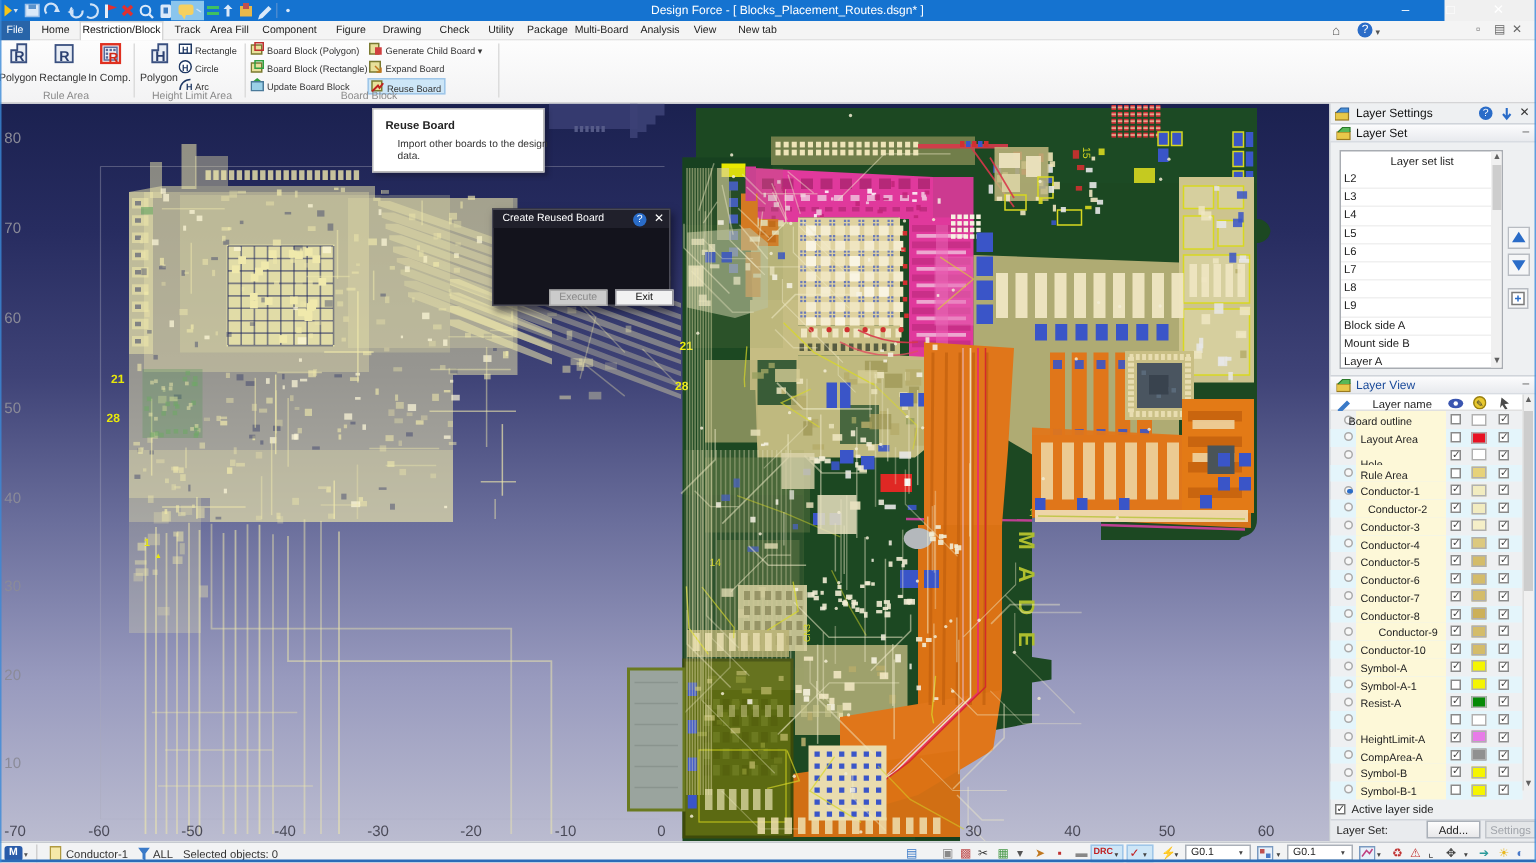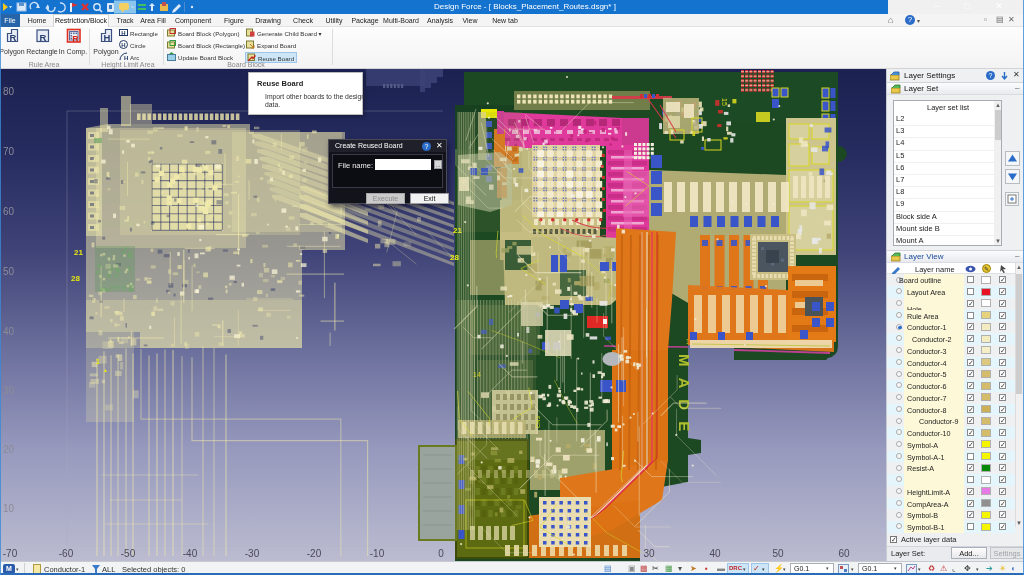--- a/index.html
+++ b/index.html
@@ -1,17 +1,17 @@
 <!DOCTYPE html>
 <html><head><meta charset="utf-8"><style>
 *{margin:0;padding:0;box-sizing:border-box}
 body{width:1024px;height:575px;position:relative;overflow:hidden;background:#f0f0f0;
  font-family:"Liberation Sans",sans-serif;-webkit-font-smoothing:antialiased}
 .abs{position:absolute}
-#titlebar{left:0;top:0;width:888px;height:14px;background:#1573d0;color:#fff}
+#titlebar{left:0;top:0;width:963px;height:14px;background:#1573d0;color:#fff}
 #title{left:434px;top:2px;font-size:8px;color:#fff}
 .winbtn{top:0;height:13px;width:26px;color:#fff;font-size:9px;text-align:center;line-height:13px}
 #tabrow{left:0;top:14px;width:1024px;height:13px;background:#f4f4f4;border-bottom:1px solid #e2e2e2}
 .tab{position:absolute;top:0;height:13px;line-height:13px;font-size:7px;color:#222;transform:translateX(-50%);white-space:nowrap}
 #filetab{left:0;top:0;width:20px;height:13px;background:#2864a8;color:#fff;text-align:center;line-height:13px;font-size:7px}
 #activetab{left:53px;top:0;width:56px;height:13px;background:#fff;border:1px solid #d5d5d5;border-bottom:none;text-align:center;line-height:12px;font-size:7px;color:#111}
 #ribbon{left:0;top:27px;width:1024px;height:42px;background:linear-gradient(#fdfdfd,#f3f3f4);border-bottom:1px solid #d4d4d6}
 .glabel{position:absolute;top:34px;font-size:7px;color:#8a8a8a;transform:translateX(-50%);white-space:nowrap}
 .gsep{position:absolute;top:2px;height:36px;width:1px;background:#dcdcdc}
 .bigbtn{position:absolute;top:1px;width:30px;text-align:center}
@@ -2059,25 +2059,20 @@
 <div class="abs" id="tooltip">
  <div style="position:absolute;left:8px;top:6px;font-weight:bold;font-size:7.5px">Reuse Board</div>
  <div style="position:absolute;left:16px;top:20px;line-height:7.5px;font-size:6.8px;color:#333;white-space:nowrap">Import other boards to the design<br>data.</div>
 </div>
 <div class="abs" id="dialog">
  <div style="position:absolute;left:0;top:0;width:117px;height:12px;background:#20202b">
   <span style="position:absolute;left:6px;top:2px;color:#fff;font-size:7px">Create Reused Board</span>
   <span style="position:absolute;left:93px;top:1.5px;width:9px;height:9px;background:#2a6cc8;border-radius:50%;color:#fff;font-size:7px;text-align:center;line-height:9px">?</span>
   <span style="position:absolute;left:107px;top:1px;color:#fff;font-size:8px">✕</span>
  </div>
- <div style="position:absolute;left:3px;top:14px;width:111px;height:34px;background:#0c0c13;border:1px solid #3a3a48">
-  <span style="position:absolute;left:5px;top:6px;color:#eee;font-size:7.5px">File name:</span>
-  <span style="position:absolute;left:42px;top:4px;width:56px;height:11px;background:#fff"></span>
-  <span style="position:absolute;left:101px;top:5px;width:8px;height:9px;background:#d6d6d6;border:1px solid #9a9aa0;color:#333;font-size:6px;text-align:center;line-height:8px">...</span>
- </div>
  <div style="position:absolute;left:37px;top:53px;width:39px;height:11px;background:#cbcbcb;border:1px solid #a8a8a8;color:#8a8a8a;font-size:7px;text-align:center;line-height:10px">Execute</div>
  <div style="position:absolute;left:81px;top:53px;width:39px;height:11px;background:#f2f2f2;border:1px solid #9a9aa0;color:#111;font-size:7px;text-align:center;line-height:10px">Exit</div>
 </div>
 <div class="abs" id="panel">
     <div style="position:absolute;left:4px;top:3px;width:10px;height:9px"></div>
     <svg style="position:absolute;left:3px;top:2px" width="11" height="10">
       <rect x="0" y="4" width="9" height="5" fill="#e8c84a" stroke="#9a7a20" stroke-width="0.8"></rect>
       <path d="M1,4 l3,-3 5,0 0,3" fill="#4a90d8" stroke="#2a60a0" stroke-width="0.8"></path>
     </svg>
     <div style="position:absolute;left:17px;top:2px;font-size:8px;color:#111">Layer Settings</div>
@@ -2107,21 +2102,21 @@
     <div style="position:absolute;left:9px;top:106.0px;font-size:7.5px;color:#222;white-space:nowrap">L7</div>
     <div style="position:absolute;left:7px;top:105.0px;width:106px;height:1px;background:#f0f0f0"></div>
     <div style="position:absolute;left:9px;top:118.2px;font-size:7.5px;color:#222;white-space:nowrap">L8</div>
     <div style="position:absolute;left:7px;top:117.2px;width:106px;height:1px;background:#f0f0f0"></div>
     <div style="position:absolute;left:9px;top:130.4px;font-size:7.5px;color:#222;white-space:nowrap">L9</div>
     <div style="position:absolute;left:7px;top:129.4px;width:106px;height:1px;background:#f0f0f0"></div>
     <div style="position:absolute;left:9px;top:142.6px;font-size:7.5px;color:#222;white-space:nowrap">Block side A</div>
     <div style="position:absolute;left:7px;top:141.6px;width:106px;height:1px;background:#f0f0f0"></div>
     <div style="position:absolute;left:9px;top:154.8px;font-size:7.5px;color:#222;white-space:nowrap">Mount side B</div>
     <div style="position:absolute;left:7px;top:153.8px;width:106px;height:1px;background:#f0f0f0"></div>
-    <div style="position:absolute;left:9px;top:167.0px;font-size:7.5px;color:#222;white-space:nowrap">Mount A</div>
+    <div style="position:absolute;left:9px;top:167.0px;font-size:7.5px;color:#222;white-space:nowrap">Layer A</div>
     <div style="position:absolute;left:7px;top:166.0px;width:106px;height:1px;background:#f0f0f0"></div>
     <div style="position:absolute;left:107px;top:32px;width:7px;height:144px;background:#f0f0f0"></div>
     <div style="position:absolute;left:108px;top:33px;font-size:6px;color:#606060">▲</div>
     <div style="position:absolute;left:108px;top:169px;font-size:6px;color:#606060">▼</div>
     <div style="position:absolute;left:107.5px;top:41px;width:6px;height:30px;background:#cdcdcd"></div>
     <svg style="position:absolute;left:118px;top:82px" width="16" height="60">
       <rect x="0.5" y="0.5" width="14" height="14" fill="#f5f6f7" stroke="#b8bcc2"></rect>
       <path d="M7.5,3.5 l4.5,7 -9,0 Z" fill="#2a6cc8"></path>
       <rect x="0.5" y="18.5" width="14" height="14" fill="#f5f6f7" stroke="#b8bcc2"></rect>
       <path d="M7.5,29.5 l4.5,-7 -9,0 Z" fill="#2a6cc8"></path>
@@ -2294,21 +2289,21 @@
     <div style="position:absolute;left:9px;top:454.2px;width:6px;height:6px;border-radius:50%;border:1.3px solid #aaa;background:#f8f8f8"></div>
     <div style="position:absolute;left:20px;top:454.1px;font-size:7.2px;color:#222;white-space:nowrap">Symbol-B-1</div>
     <div class="cb" style="left:80px;top:454.1px"></div>
     <div class="sw" style="left:94px;top:453.7px;background:#f5f500"></div>
     <div class="cb" style="left:112px;top:454.1px">✓</div>
     <div style="position:absolute;left:128px;top:194px;width:8px;height:264px;background:#f0f0f0;border-left:1px solid #dcdcdc"></div>
     <div style="position:absolute;left:129px;top:195px;font-size:6px;color:#606060">▲</div>
     <div style="position:absolute;left:129px;top:451px;font-size:6px;color:#606060">▼</div>
     <div style="position:absolute;left:129px;top:205px;width:6px;height:120px;background:#cdcdcd"></div>
     <div style="position:absolute;left:3px;top:467px;width:7px;height:7px;border:1px solid #777;background:#fff;font-size:7px;line-height:6px;color:#333;text-align:center">✓</div>
-    <div style="position:absolute;left:14px;top:466px;font-size:7.5px;color:#222">Active layer data</div>
+    <div style="position:absolute;left:14px;top:466px;font-size:7.5px;color:#222">Active layer side</div>
     <div style="position:absolute;left:0px;top:477px;width:138px;height:15px;background:#e9ebee;border-top:1px solid #d2d6dc"></div>
     <div style="position:absolute;left:4px;top:480px;font-size:7.5px;color:#222">Layer Set:</div>
     <div style="position:absolute;left:64px;top:478px;width:36px;height:12px;background:linear-gradient(#fdfdfd,#e8e8ea);border:1px solid #aab0b8;font-size:7.5px;color:#222;text-align:center;line-height:11px">Add...</div>
     <div style="position:absolute;left:103px;top:478px;width:34px;height:12px;background:#e4e6e8;border:1px solid #c2c6cc;font-size:7.5px;color:#a0a4aa;text-align:center;line-height:11px">Settings</div>
   </div>
 <div class="abs" id="statusbar">
     <div style="position:absolute;left:3px;top:2px;width:12px;height:10px;background:#2a5caa;border-radius:2px;color:#fff;font-size:7px;font-weight:bold;text-align:center;line-height:10px">M</div>
     <div style="position:absolute;left:16px;top:4px;font-size:5px;color:#555">▾</div>
     <div style="position:absolute;left:24px;top:1px;width:1px;height:12px;background:#d0d0d0"></div>
     <svg style="position:absolute;left:33px;top:2px" width="8" height="10">

